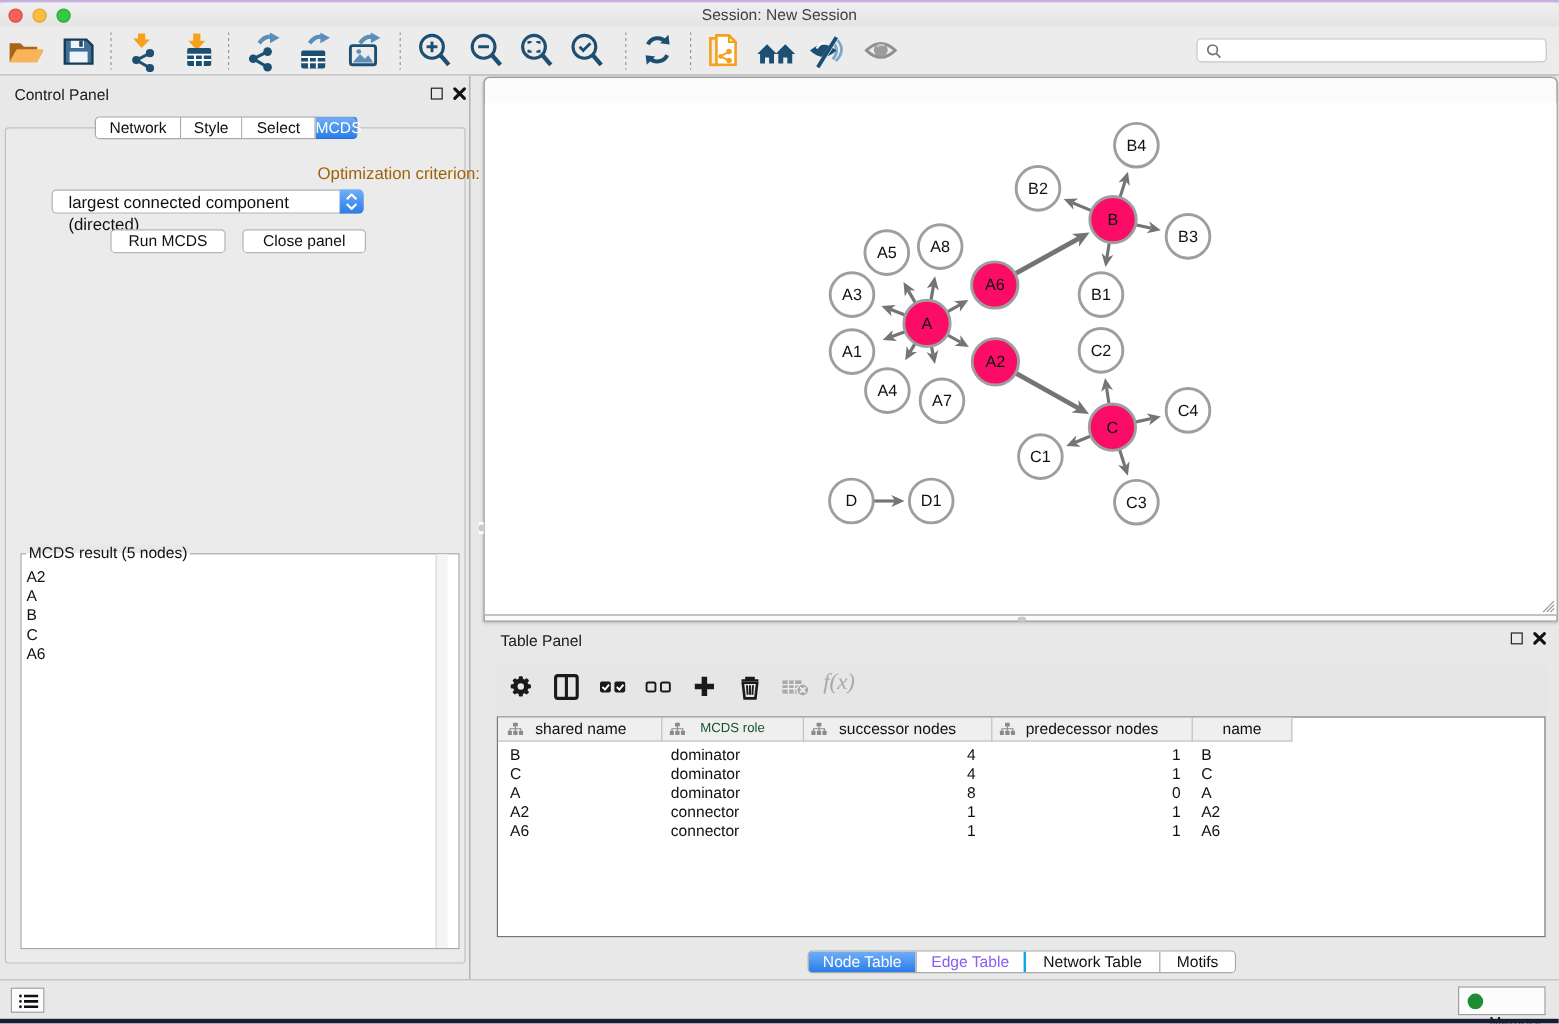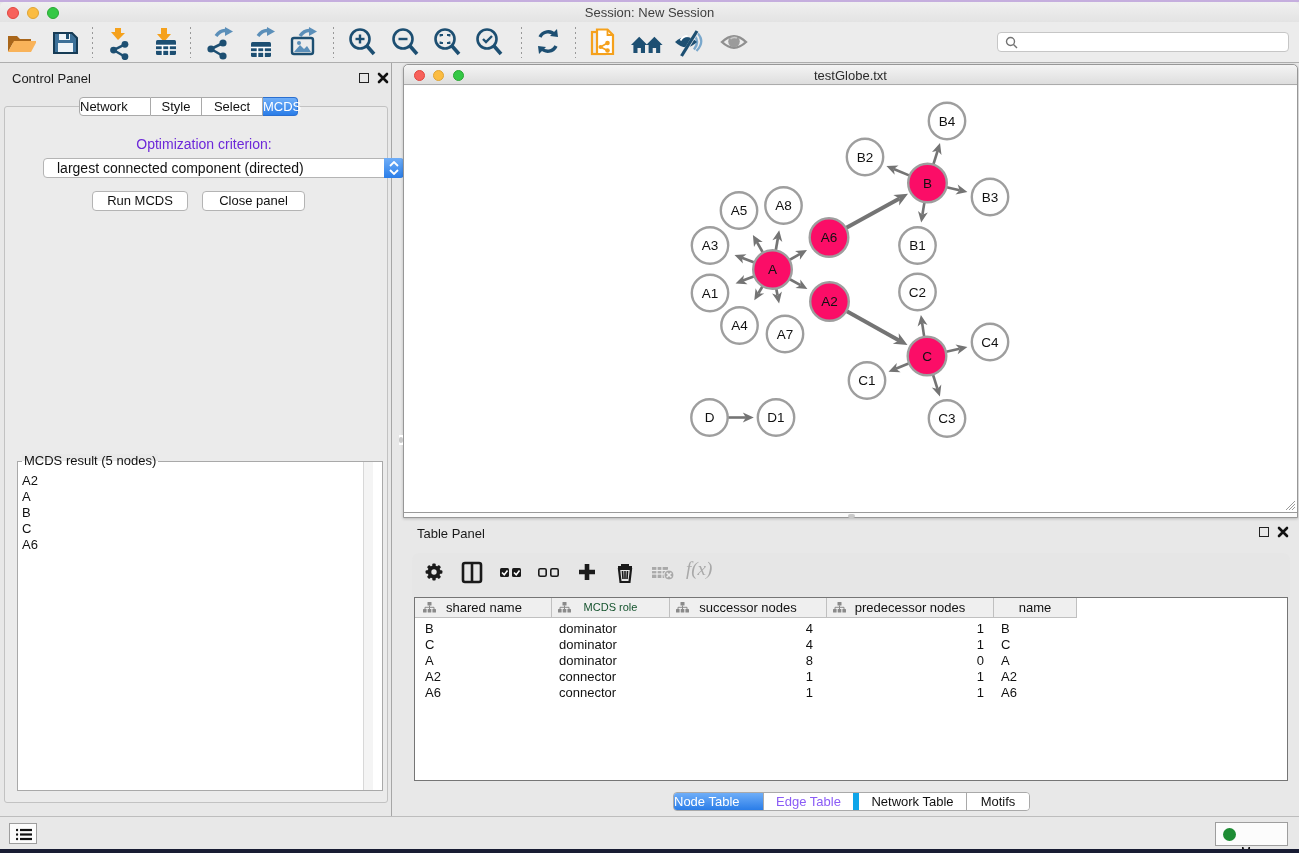--- a/index.html
+++ b/index.html
@@ -152,27 +152,27 @@
     </svg>
   </div>
 <div class="abs" style="left:0;top:63px;width:392px;height:753px;background:#e8e8e8;border-right:1px solid #a6a6a6"></div>
 <div class="abs" style="left:12px;top:71px;font-size:13px;color:#1a1a1a">Control Panel</div>
 <div class="abs" style="left:359px;top:73px;width:10px;height:10px;border:1.5px solid #222"></div>
 <svg class="abs" width="12" height="12" style="left:377px;top:72px" viewBox="0 0 12 12">
     <path d="M2 2 L10 10 M10 2 L2 10" stroke="#111" stroke-width="2.6" stroke-linecap="round"></path>
   </svg>
 <div class="abs" style="left:4px;top:106px;width:384px;height:697px;background:#ebebeb;border:1px solid #c2c2c2;border-radius:3px"></div>
 <div class="abs" style="left:79px;top:97px;width:243px;height:19px;font-size:13px">
-    <div class="abs" style="left:0;top:0;width:72px;height:19px;background:#fff;border:1px solid #a9a9a9;border-radius:4px 0 0 4px;text-align:left;line-height:17px;color:#111">Network</div>
+    <div class="abs" style="left:0;top:0;width:72px;height:19px;background:#fff;border:1px solid #a9a9a9;border-radius:4px 0 0 4px;text-align:center;line-height:17px;color:#111">Network</div>
     <div class="abs" style="left:72px;top:0;width:51px;height:19px;background:#fff;border:1px solid #a9a9a9;border-left:none;text-align:center;line-height:17px;color:#111">Style</div>
     <div class="abs" style="left:123px;top:0;width:61px;height:19px;background:#fff;border:1px solid #a9a9a9;border-left:none;text-align:center;line-height:17px;color:#111">Select</div>
     <div class="abs" style="left:184px;top:0;width:35px;height:19px;background:linear-gradient(#6faef8,#2a7de8);border:1px solid #2a6fd0;border-left:none;border-radius:0 4px 4px 0;text-align:left;line-height:17px;color:#fff">MCDS</div>
   </div>
-<div class="abs" style="left:8px;top:136px;width:392px;text-align:center;font-size:14px;color:#6d28d9">Optimization criterion:</div>
-<div class="abs" style="left:43px;top:158px;width:361px;height:20px;background:#fff;border:1px solid #b4b4b4;border-radius:4px">
+<div class="abs" style="left:8px;top:136px;width:392px;text-align:right;font-size:14px;color:#a16207">Optimization criterion:</div>
+<div class="abs" style="left:43px;top:158px;width:260px;height:20px;background:#fff;border:1px solid #b4b4b4;border-radius:4px">
     <div style="font-size:14px;color:#111;line-height:19px;padding-left:13px">largest connected component (directed)</div>
     <div class="abs" style="right:-1px;top:-1px;width:20px;height:20px;background:linear-gradient(#6faef8,#2a7de8);border-radius:0 4px 4px 0">
       <svg width="12" height="14" viewBox="0 0 12 14" style="position:absolute;left:4px;top:3px">
         <path d="M2 5 L6 1 L10 5 M2 9 L6 13 L10 9" fill="none" stroke="#fff" stroke-width="1.8"></path>
       </svg>
     </div>
   </div>
 <div class="abs" style="left:92px;top:191px;width:96px;height:20px;background:#fff;border:1px solid #b4b4b4;border-radius:4px;text-align:center;font-size:13px;line-height:18px;color:#111">Run MCDS</div>
 <div class="abs" style="left:202px;top:191px;width:103px;height:20px;background:#fff;border:1px solid #b4b4b4;border-radius:4px;text-align:center;font-size:13px;line-height:18px;color:#111">Close panel</div>
 <div class="abs" style="left:17px;top:461px;width:366px;height:330px;background:#fff;border:1px solid #a9a9a9"></div>
@@ -193,26 +193,20 @@
         <circle cx="1" cy="11" r="1.2"></circle>
       </g>
     </svg>
   </div>
 <div class="abs" style="left:1215px;top:822px;width:73px;height:24px;background:#fcfcfc;border:1px solid #9e9e9e;font-size:12px;color:#111">
     <div class="abs" style="left:7px;top:5px;width:13px;height:13px;border-radius:50%;background:#1d8c34"></div>
     <div class="abs" style="left:25px;top:22px">Memory</div>
   </div>
 <div class="abs" style="left:0;top:849px;width:1299px;height:4px;background:#181c33"></div>
 <div class="abs" style="left:403px;top:64px;width:895px;height:454px;background:#fbfbfb;border:1px solid #979797;border-radius:5px 5px 0 0;box-shadow:0 1px 3px rgba(0,0,0,0.2)">
-    <div class="abs" style="left:0;top:0;width:893px;height:20px;background:linear-gradient(#f4f4f4,#dedede);border-bottom:1px solid #ababab;border-radius:5px 5px 0 0">
-      <div class="abs" style="left:10px;top:5px;width:11px;height:11px;border-radius:50%;background:#f7615b;border:0.5px solid #e2463f"></div>
-      <div class="abs" style="left:29px;top:5px;width:11px;height:11px;border-radius:50%;background:#fbbc41;border:0.5px solid #e0a433"></div>
-      <div class="abs" style="left:49px;top:5px;width:11px;height:11px;border-radius:50%;background:#34c845;border:0.5px solid #2aa834"></div>
-      <div style="text-align:center;font-size:13px;color:#2b2b2b;padding-top:3px">testGlobe.txt</div>
-    </div>
     <div class="abs" style="left:0;top:21px;width:893px;height:427px;background:#fff;border-bottom:1px solid #9a9a9a"></div>
     <div class="abs" style="left:444px;top:449px;width:7px;height:4px;background:#c9c9c9;border-radius:2px"></div>
     <svg class="abs" width="13" height="13" viewBox="0 0 13 13" style="right:1px;bottom:6px">
       <g stroke="#9a9a9a" stroke-width="1">
         <line x1="3" y1="12" x2="12" y2="3"></line>
         <line x1="6" y1="12" x2="12" y2="6"></line>
         <line x1="9" y1="12" x2="12" y2="9"></line>
       </g>
     </svg>
   </div>
@@ -427,16 +421,16 @@
     <div style="position:absolute;left:253px;top:48px;width:143px;text-align:right">1</div>
     <div style="position:absolute;left:420px;top:48px;width:147px;text-align:right">1</div>
     <div style="position:absolute;left:584px;top:48px">A2</div>
     <div style="position:absolute;left:8px;top:64px">A6</div>
     <div style="position:absolute;left:142px;top:64px">connector</div>
     <div style="position:absolute;left:253px;top:64px;width:143px;text-align:right">1</div>
     <div style="position:absolute;left:420px;top:64px;width:147px;text-align:right">1</div>
     <div style="position:absolute;left:584px;top:64px">A6</div>
   </div>
 <div class="abs" style="left:673px;top:792px;height:19px;font-size:13px;border-radius:4px;overflow:hidden;border:1px solid #a9a9a9;display:flex">
-    <div style="width:89px;background:linear-gradient(#6faef8,#2a7de8);color:#fff;text-align:left;line-height:18px">Node Table</div>
+    <div style="width:89px;background:linear-gradient(#6faef8,#2a7de8);color:#fff;text-align:center;line-height:18px">Node Table</div>
     <div style="width:90px;background:#fff;color:#8b5cf6;text-align:center;line-height:18px;border-left:1px solid #a9a9a9">Edge Table</div>
-    <div style="width:113px;background:#fff;color:#111;text-align:center;line-height:18px;border-left:6px solid #0ea5e9">Network Table</div>
+    <div style="width:113px;background:#fff;color:#111;text-align:center;line-height:18px;border-left:2px solid #0ea5e9">Network Table</div>
     <div style="width:63px;background:#fff;color:#111;text-align:center;line-height:18px;border-left:1px solid #a9a9a9">Motifs</div>
   </div>
 </body></html>

